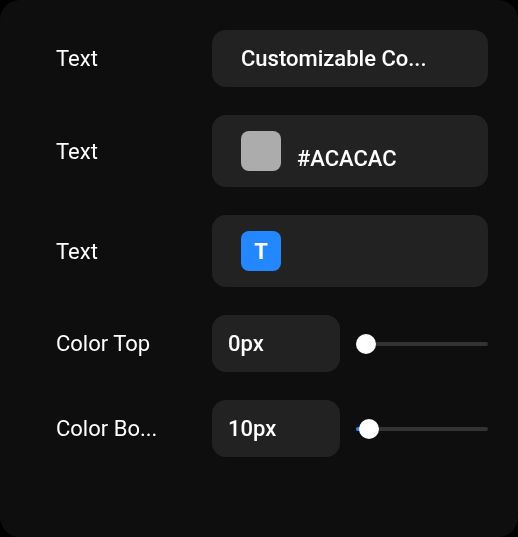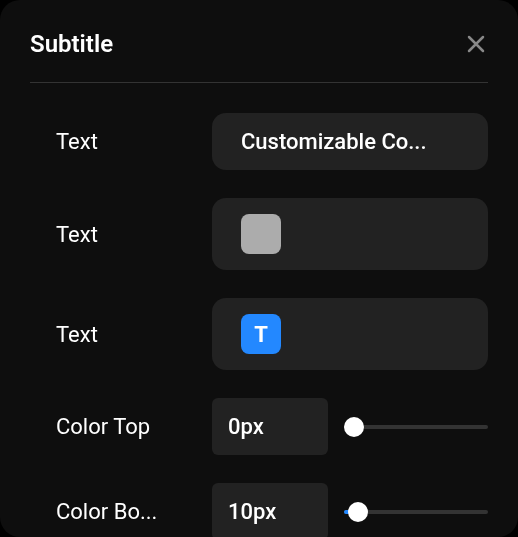--- a/index.html
+++ b/index.html
@@ -101,23 +101,23 @@
       background: #2388ff;
       display: flex;
       align-items: center;
       justify-content: center;
       color: #fff;
       font-size: 22px;
       font-weight: 700;
       flex-shrink: 0;
     }
     .input-small {
-      width: 116px;
+      width: 128px;
       background: #222;
-      border-radius: 6px;
+      border-radius: 14px;
       padding: 16px 16px;
       color: #fff;
       font-size: 22px;
       font-weight: 500;
       border: none;
       flex-shrink: 0;
     }
     .slider {
       flex: 1;
       position: relative;
@@ -147,42 +147,35 @@
       background: #fff;
       border-radius: 50%;
       top: 50%;
       transform: translate(-50%, -50%);
     }
   </style>
 </head>
 <body>
 
 <div class="panel">
-  <div class="header">
-    <div class="title">Subtitle</div>
-    <div class="close-icon">
-      <svg width="18" height="18" viewBox="0 0 18 18">
-          <path d="M2 2 L16 16 M16 2 L2 16" stroke="#888" stroke-width="2.5" stroke-linecap="round"></path>
-        </svg>
-    </div>
-  </div>
 
   <div class="rows">
 
     <div class="row">
       <div class="label">Text</div>
       <div class="input-wide">
         <span class="txt">Customizable Co...</span>
       </div>
     </div>
 
     <div class="row">
       <div class="label">Text</div>
       <div class="input-wide">
         <div class="color-swatch" style="background:#ACACAC"></div>
+        <span class="txt">#ACACAC</span>
       </div>
     </div>
 
     <div class="row">
       <div class="label">Text</div>
       <div class="input-wide">
         <div class="font-icon">
           <span>T</span>
         </div>
       </div>

